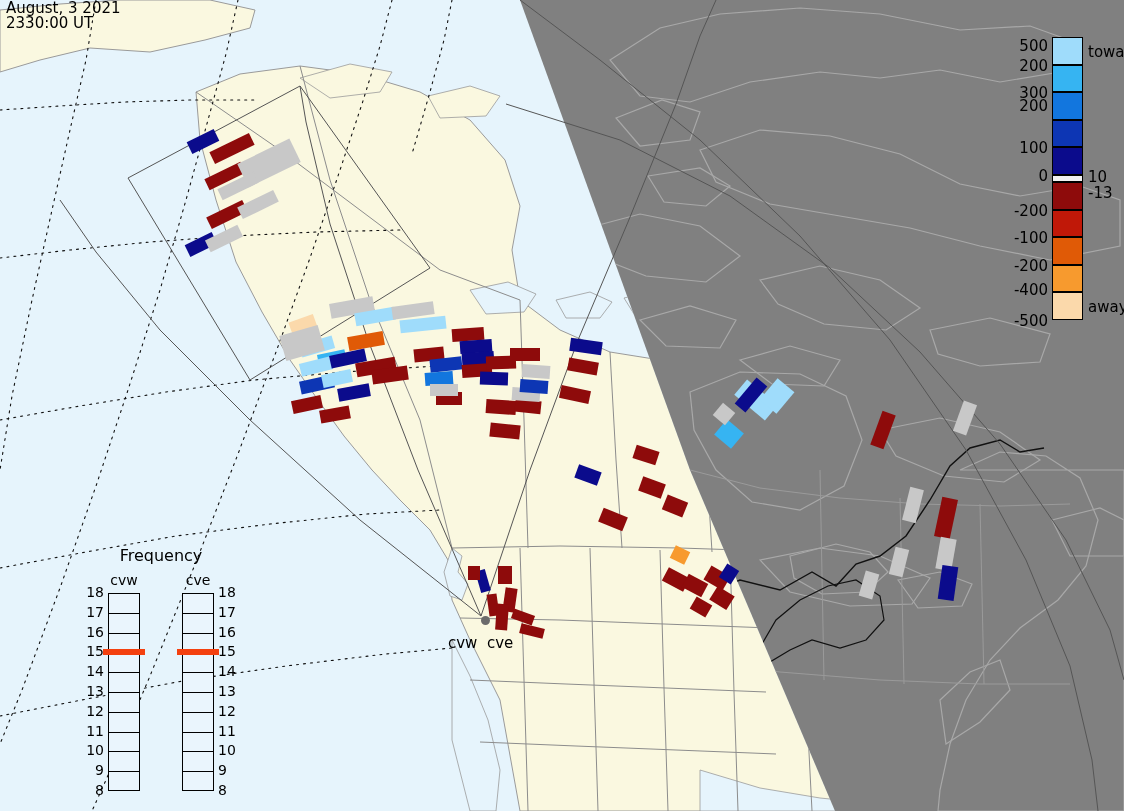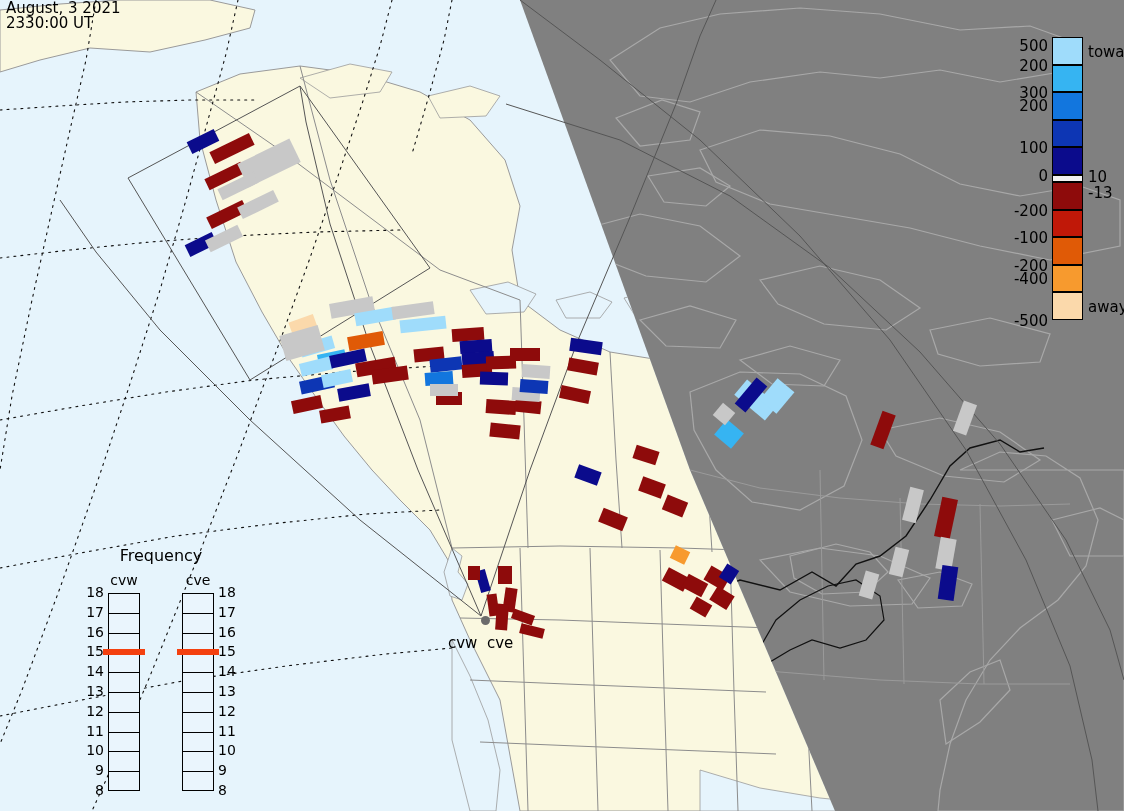--- a/index.html
+++ b/index.html
@@ -290,21 +290,21 @@
   <div id="cbar-ticks">
       <div class="cb-ticklabel" style="top: 8px;">500</div>
       <div class="cb-ticklabel" style="top: 27.6px;">200</div>
       <div class="cb-ticklabel" style="top: 55.2px;">300</div>
       <div class="cb-ticklabel" style="top: 68px;">200</div>
       <div class="cb-ticklabel" style="top: 110.4px;">100</div>
       <div class="cb-ticklabel" style="top: 138px;">0</div>
       <div class="cb-ticklabel" style="top: 172.6px;">-200</div>
       <div class="cb-ticklabel" style="top: 200.2px;">-100</div>
       <div class="cb-ticklabel" style="top: 227.8px;">-200</div>
-      <div class="cb-ticklabel" style="top: 241px;">-400</div>
+      <div class="cb-ticklabel" style="top: 252px;">-400</div>
       <div class="cb-ticklabel" style="top: 283px;">-500</div>
     </div>
   <div id="cbar-strip">
       <div class="cb-band" style="top: 0px; height: 27.6px; background: rgb(159, 220, 251);"></div>
       <div class="cb-band" style="top: 27.6px; height: 27.6px; background: rgb(54, 180, 242);"></div>
       <div class="cb-band" style="top: 55.2px; height: 27.6px; background: rgb(18, 118, 222);"></div>
       <div class="cb-band" style="top: 82.8px; height: 27.6px; background: rgb(13, 54, 180);"></div>
       <div class="cb-band" style="top: 110.4px; height: 27.6px; background: rgb(11, 11, 140);"></div>
       <div class="cb-band" style="top: 138px; height: 7px; background: rgb(242, 242, 242); border-top: 1px solid rgb(0, 0, 0); border-bottom: 1px solid rgb(0, 0, 0);"></div>
       <div class="cb-band" style="top: 145px; height: 27.6px; background: rgb(142, 11, 11);"></div>

